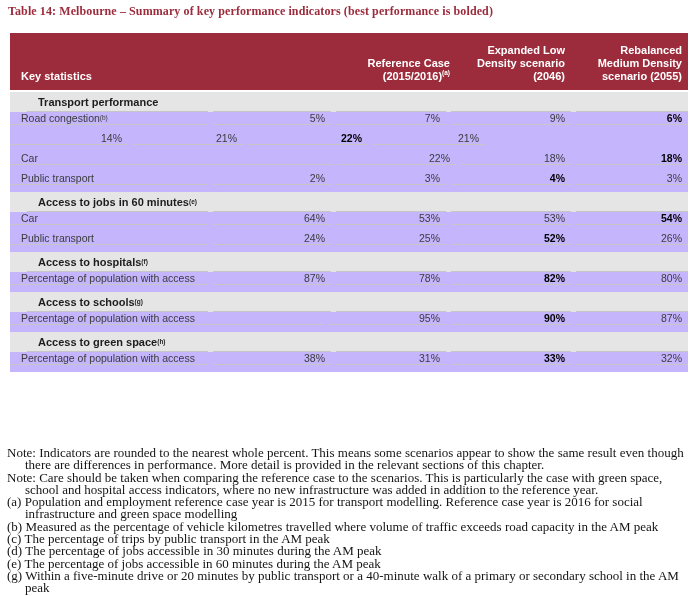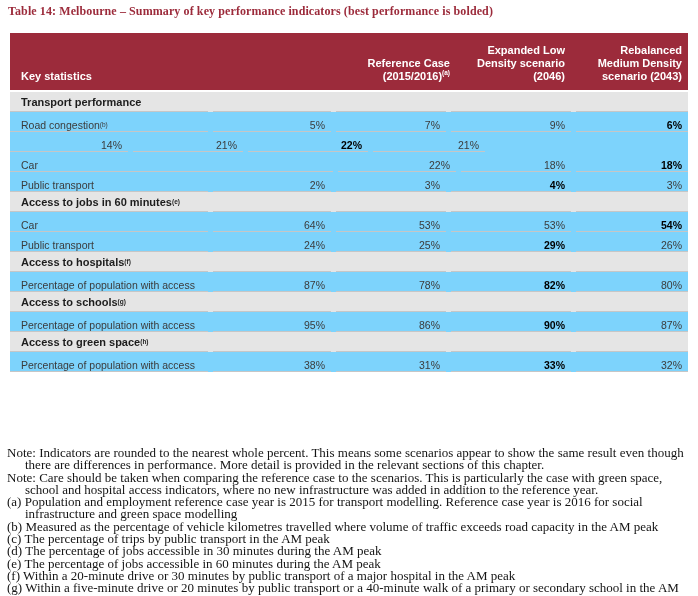--- a/index.html
+++ b/index.html
@@ -27,28 +27,28 @@
     display:flex; column-gap:5px; align-items:flex-end;
     background:#9c2b3b; color:#ffffff; height:57px;
     padding-bottom:7px; padding-top:5px;
     font-weight:700; font-size:11px; line-height:13px;
     margin-bottom:2px;
   }
 
   .section-row {
     display:flex; column-gap:5px; align-items:center;
     background:#e5e5e5; height:20px;
-    font-weight:700; font-size:11px; color:#1d1d1d;
+    font-weight:700; font-size:11px; color:#1d1d1d;padding-left:17px;
   }
   .section-row > div { height:100%; display:flex; align-items:center; border-bottom:1px solid #c6c6c6; }
   .section-row > .c0 { white-space:nowrap; }
 
   .data-row {
-    display:flex; column-gap:5px; align-items:flex-end;
-    background:#7dd3fc; height:20px;
+    display:flex; column-gap:5px; align-items:flex-start;
+    background:#c4b5fd; height:20px;
     font-size:10.5px; color:#3b3b3b;
   }
   .data-row > div { display:flex; align-items:center; border-bottom:1px solid #c6c6c6; }
   .data-row > .c1, .data-row > .c2, .data-row > .c3, .data-row > .c4 { justify-content:flex-end; }
   .data-row .bold { font-weight:700; color:#000000; }
 
   sup { font-size:6.5px; line-height:0; vertical-align:super; letter-spacing:0; }
 
   .notes {
     position:absolute; left:7px; top:447px; width:688px;
@@ -63,21 +63,21 @@
 
 <div class="page">
 
   <div class="doc-title">Table 14: Melbourne – Summary of key performance indicators (best performance is bolded)</div>
 
   <div class="kpi-table">
     <div class="header-row">
         <div class="c0">Key statistics</div>
         <div class="c1">Reference Case (2015/2016)<sup>(a)</sup></div>
         <div class="c2">Expanded Low Density scenario (2046)</div>
-        <div class="c4">Rebalanced Medium Density scenario (2043)</div>
+        <div class="c4">Rebalanced Medium Density scenario (2055)</div>
       </div>
     <div>
         <div class="section-row">
           <div class="c0">Transport performance</div>
           <div class="c1"></div>
           <div class="c2"></div>
           <div class="c3"></div>
           <div class="c4"></div>
         </div>
         <div class="data-row">
@@ -117,21 +117,21 @@
           <div class="c0">Car</div>
           <div class="c1">64%</div>
           <div class="c2">53%</div>
           <div class="c3">53%</div>
           <div class="c4 bold">54%</div>
         </div>
         <div class="data-row">
           <div class="c0">Public transport</div>
           <div class="c1">24%</div>
           <div class="c2">25%</div>
-          <div class="c3 bold">29%</div>
+          <div class="c3 bold">52%</div>
           <div class="c4">26%</div>
         </div>
         <div class="section-row">
           <div class="c0">Access to hospitals<sup>(f)</sup></div>
           <div class="c1"></div>
           <div class="c2"></div>
           <div class="c3"></div>
           <div class="c4"></div>
         </div>
         <div class="data-row">
@@ -144,21 +144,20 @@
         <div class="section-row">
           <div class="c0">Access to schools<sup>(g)</sup></div>
           <div class="c1"></div>
           <div class="c2"></div>
           <div class="c3"></div>
           <div class="c4"></div>
         </div>
         <div class="data-row">
           <div class="c0">Percentage of population with access</div>
           <div class="c1">95%</div>
-          <div class="c2">86%</div>
           <div class="c3 bold">90%</div>
           <div class="c4">87%</div>
         </div>
         <div class="section-row">
           <div class="c0">Access to green space<sup>(h)</sup></div>
           <div class="c1"></div>
           <div class="c2"></div>
           <div class="c3"></div>
           <div class="c4"></div>
         </div>
@@ -173,18 +172,17 @@
   </div>
 
   <div class="notes">
       <div class="note"><span class="note-label">Note:</span><span> Indicators are rounded to the nearest whole percent. This means some scenarios appear to show the same result even though there are differences in performance. More detail is provided in the relevant sections of this chapter.</span></div>
       <div class="note"><span class="note-label">Note:</span><span> Care should be taken when comparing the reference case to the scenarios. This is particularly the case with green space, school and hospital access indicators, where no new infrastructure was added in addition to the reference year.</span></div>
       <div class="note"><span class="note-label">(a)</span><span> Population and employment reference case year is 2015 for transport modelling. Reference case year is 2016 for social infrastructure and green space modelling</span></div>
       <div class="note"><span class="note-label">(b)</span><span> Measured as the percentage of vehicle kilometres travelled where volume of traffic exceeds road capacity in the AM peak</span></div>
       <div class="note"><span class="note-label">(c)</span><span> The percentage of trips by public transport in the AM peak</span></div>
       <div class="note"><span class="note-label">(d)</span><span> The percentage of jobs accessible in 30 minutes during the AM peak</span></div>
       <div class="note"><span class="note-label">(e)</span><span> The percentage of jobs accessible in 60 minutes during the AM peak</span></div>
-      <div class="note"><span class="note-label">(f)</span><span> Within a 20-minute drive or 30 minutes by public transport of a major hospital in the AM peak</span></div>
       <div class="note"><span class="note-label">(g)</span><span> Within a five-minute drive or 20 minutes by public transport or a 40-minute walk of a primary or secondary school in the AM peak</span></div>
       <div class="note"><span class="note-label">(h)</span><span> Within a five-minute walk of any green space.</span></div>
     </div>
 
 </div>
 
 </body></html>

